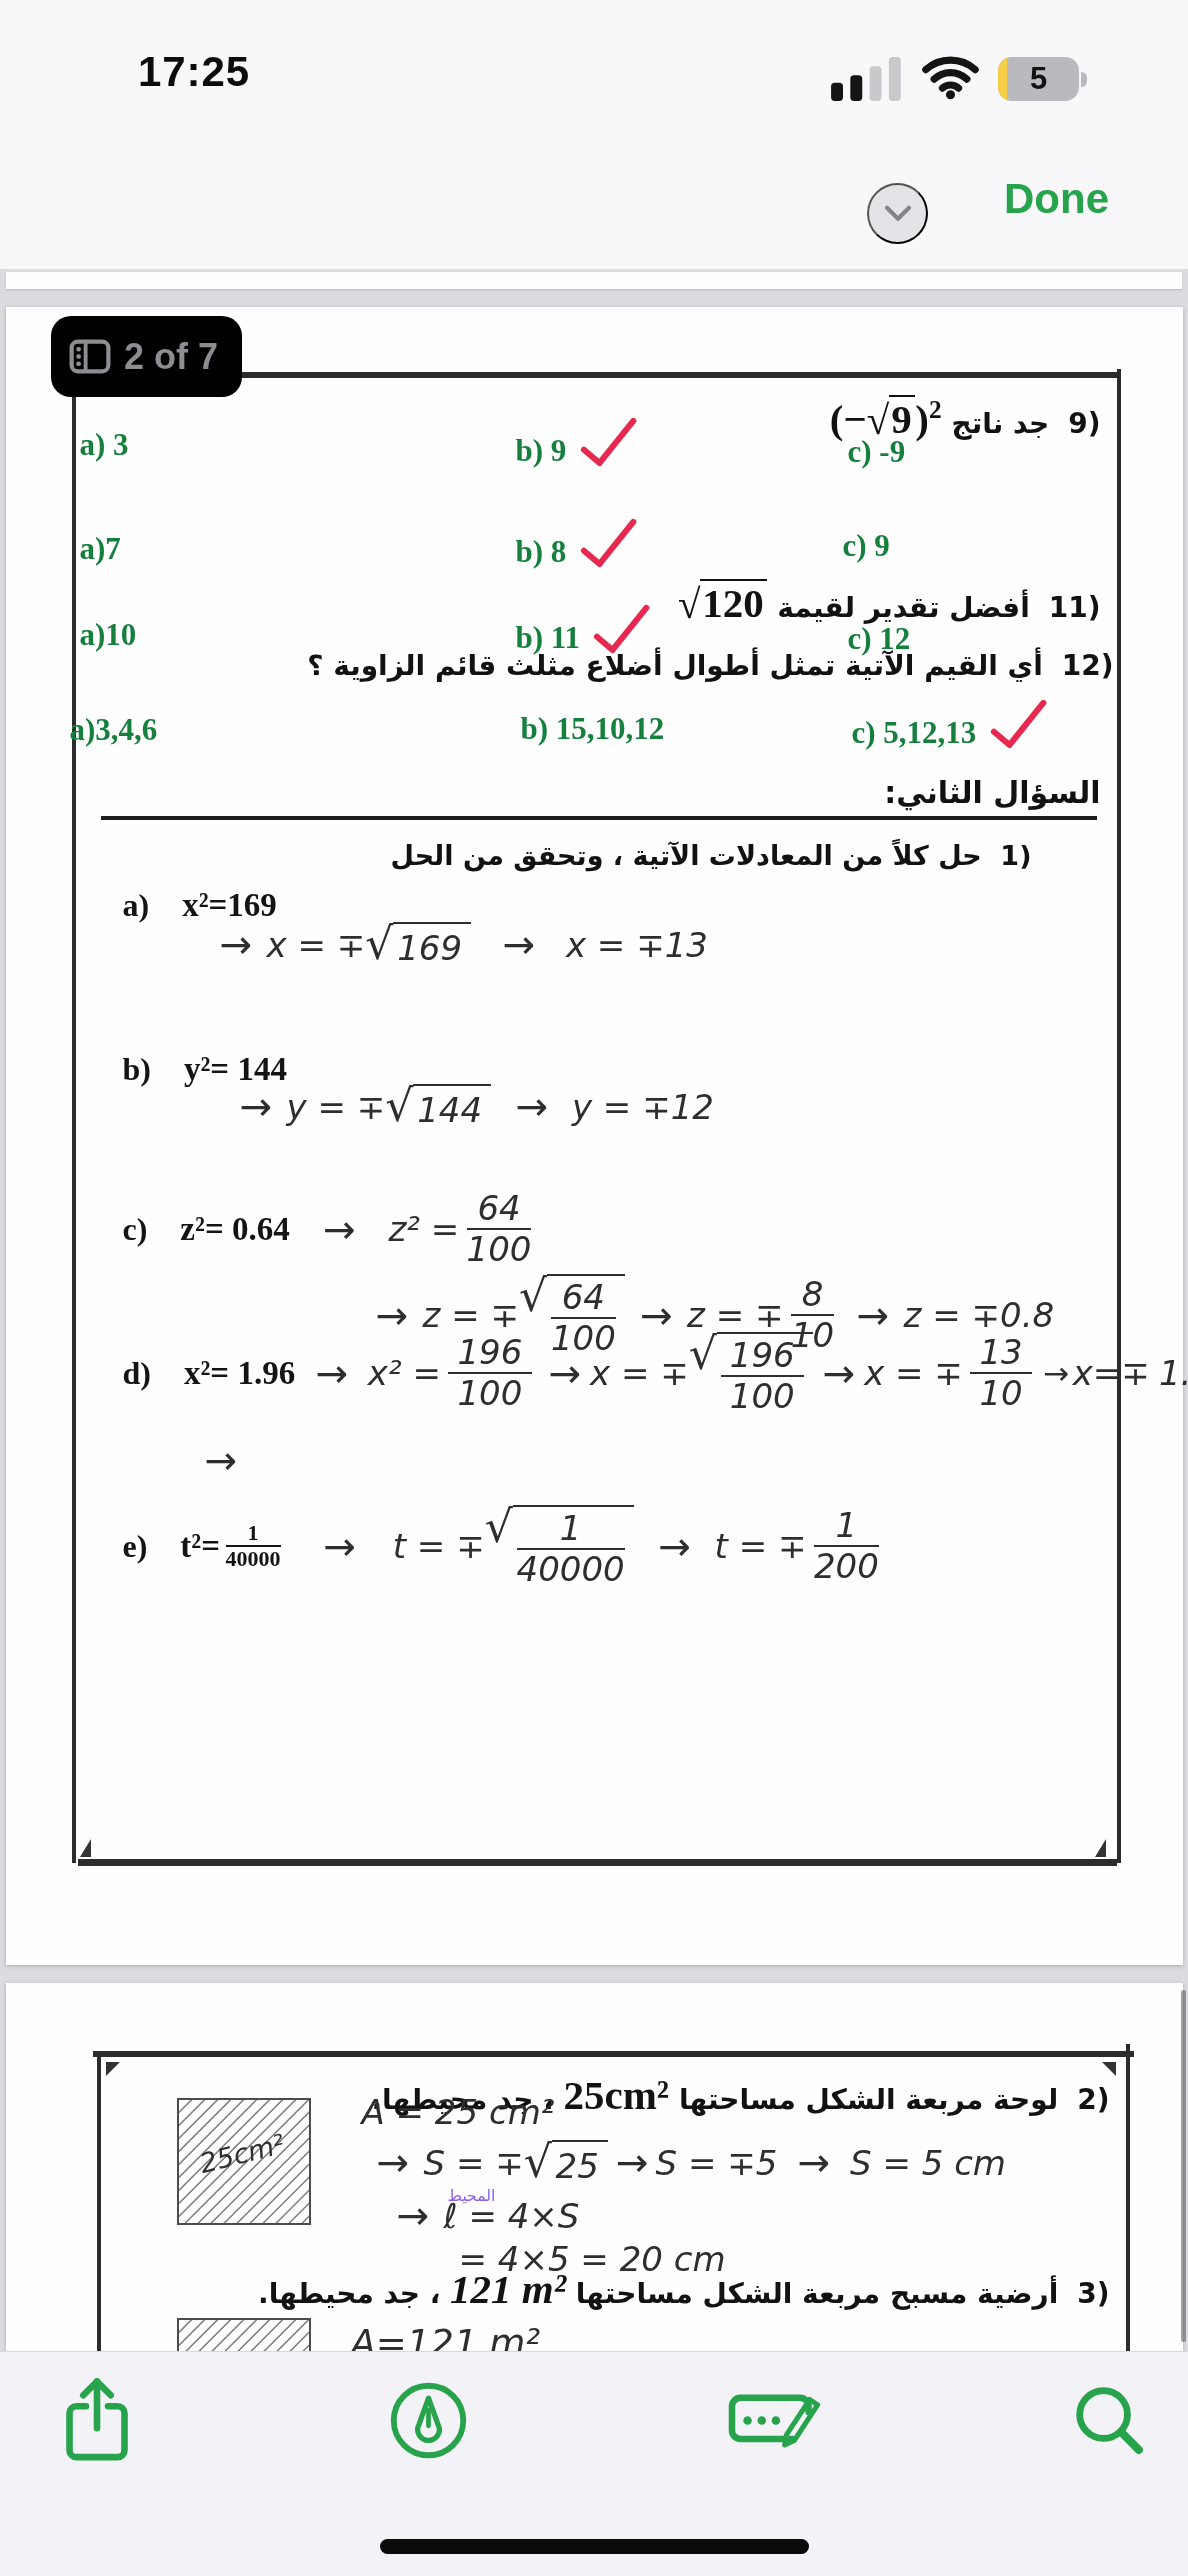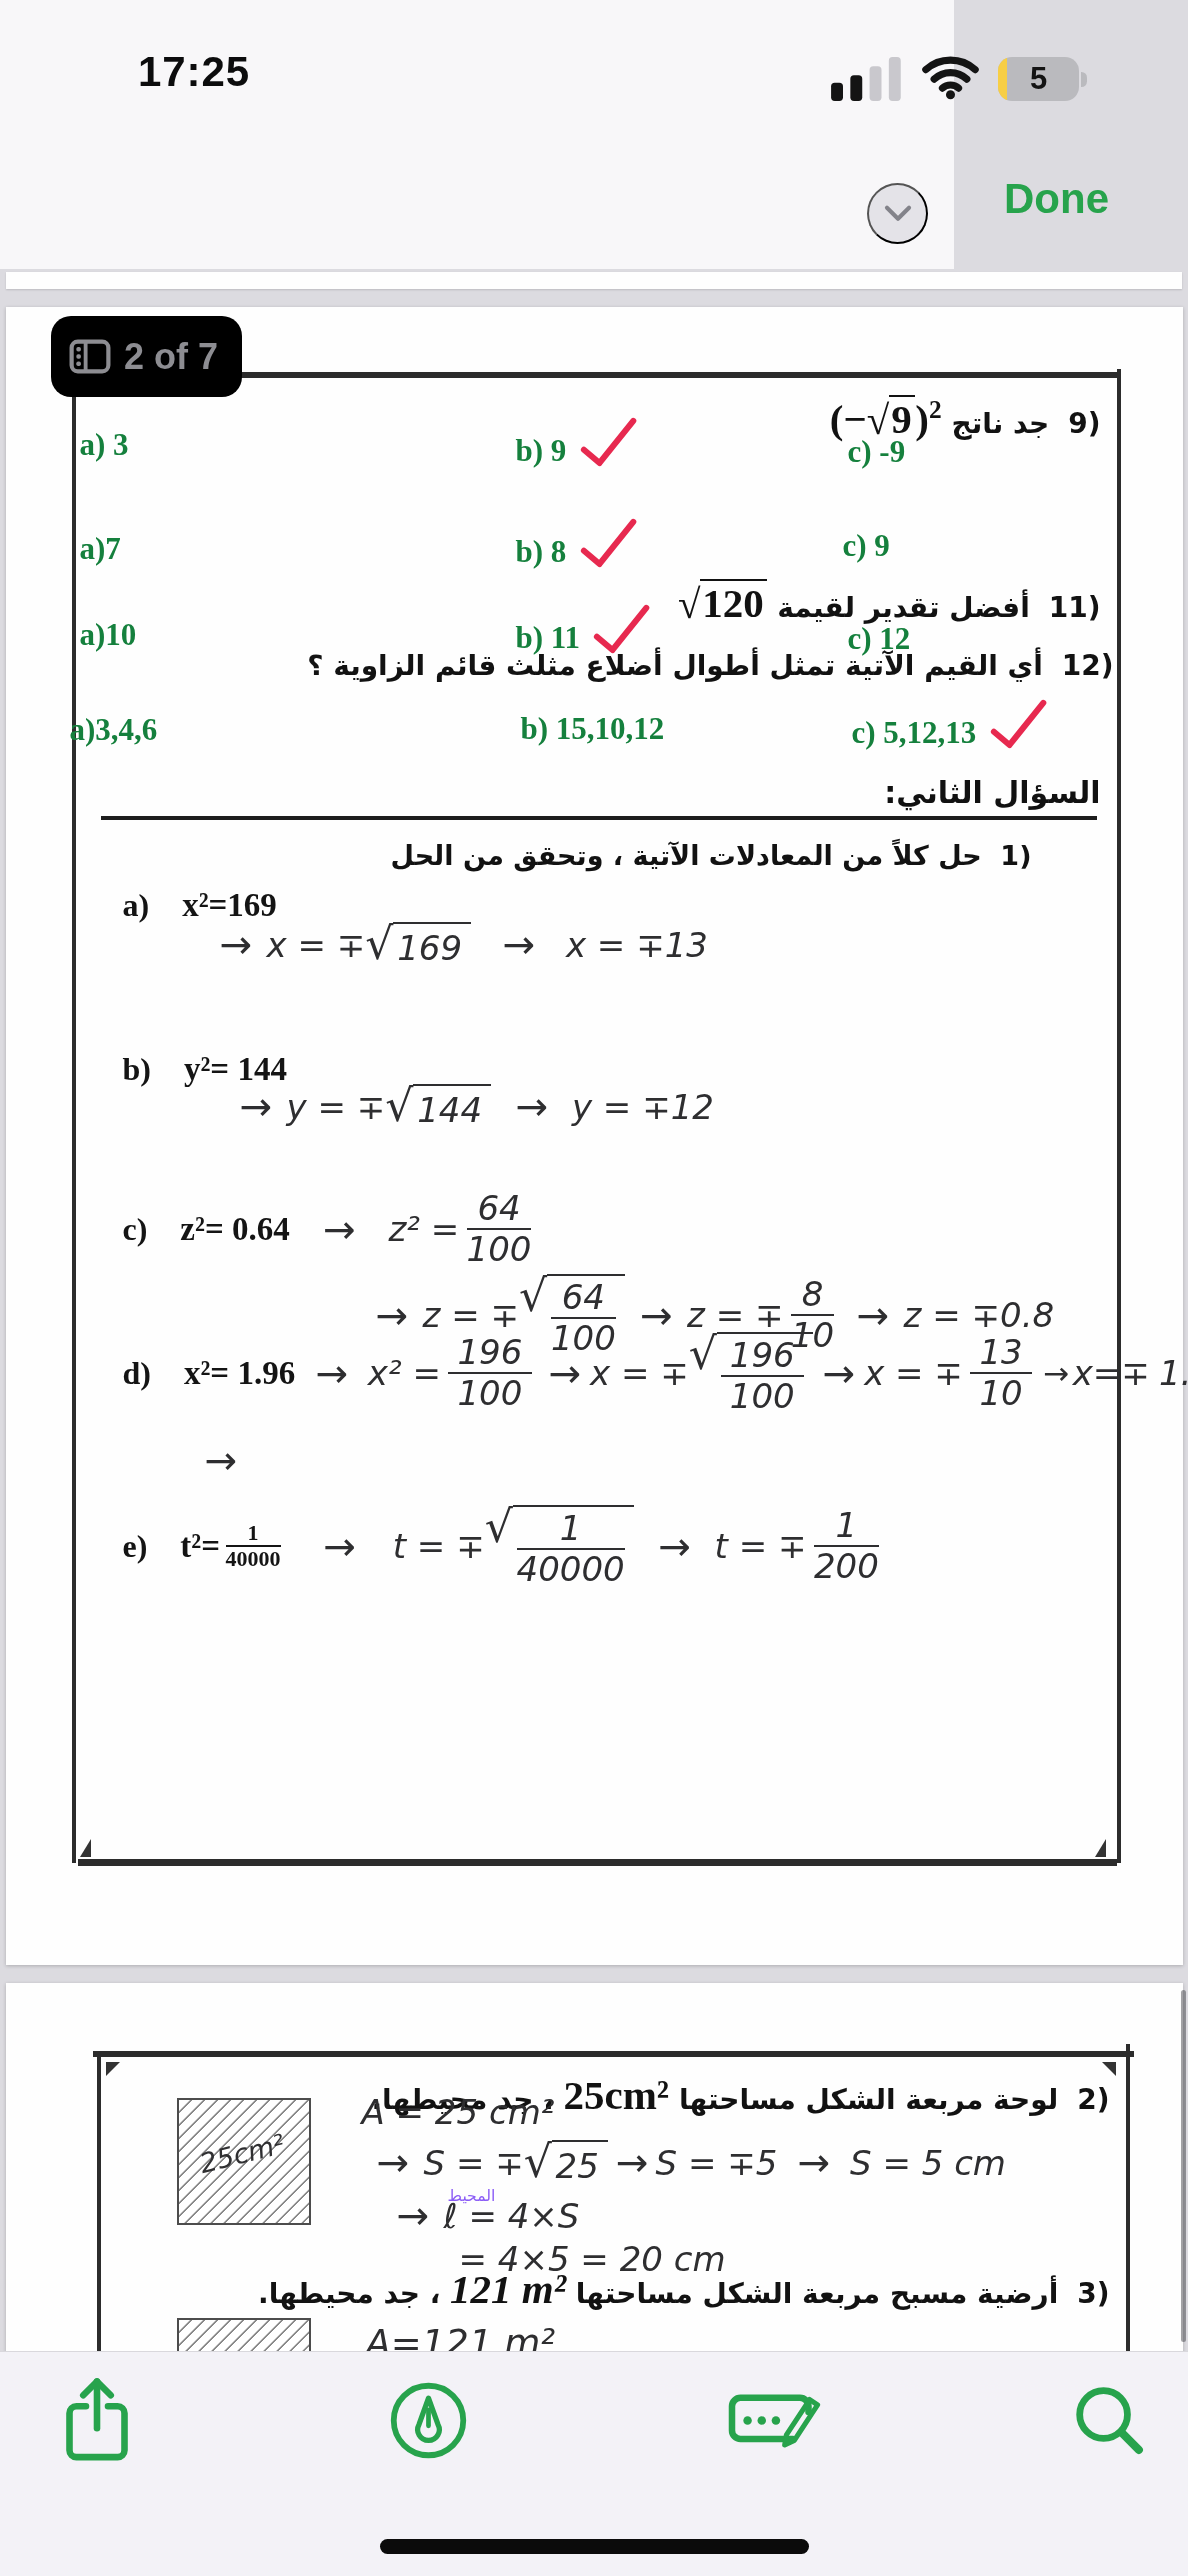--- a/index.html
+++ b/index.html
@@ -1,20 +1,20 @@
 <!DOCTYPE html>
 <html lang="en" style="font-size:14.7px"><head>
 <meta charset="utf-8">
 <style>
   html,body{margin:0;padding:0;}
   body{width:1188px;height:2576px;position:relative;overflow:hidden;background:#dcdbe0;
        font-family:"Liberation Sans",sans-serif;-webkit-font-smoothing:antialiased;}
 
   
-  .topbar{position:absolute;top:0;left:0;width:954px;height:269px;background:#f8f7f9;z-index:30;}
+  .topbar{position:absolute;top:0;left:0;width:1188px;height:269px;background:#f8f7f9;z-index:30;}
   .time{position:absolute;left:138px;top:48px;font-size:42px;font-weight:700;color:#0c0c0d;letter-spacing:0.9px;}
   .sigbars{position:absolute;left:831px;top:57px;width:79px;height:44px;}
   .wifi{position:absolute;left:922px;top:53px;width:57px;height:48px;}
   .battery{position:absolute;left:998px;top:57px;width:92px;height:44px;}
   .batt-body{position:absolute;left:0;top:0;width:81px;height:44px;border-radius:14px;background:#bababe;overflow:hidden;}
   .batt-yellow{position:absolute;left:0;top:0;width:9.2px;height:44px;background:#f7ce45;}
   .batt-num{position:absolute;left:0;top:0;width:81px;height:44px;display:flex;align-items:center;justify-content:center;
             font-size:31px;font-weight:800;color:#131313;}
   .batt-nub{position:absolute;left:83px;top:14.7px;width:6.4px;height:15.7px;border-radius:0 5.5px 5.5px 0;background:#bababe;}
   .navtitle{position:absolute;left:97px;top:171px;width:720px;direction:rtl;text-align:right;
@@ -353,21 +353,21 @@
   </div>
 
   <div class="ar-q" style="top:282px;right:73px;">
     <bdi dir="ltr" class="num">3)</bdi>
     <span>أرضية مسبح مربعة الشكل مساحتها</span>
     <bdi dir="ltr" class="math-serif" style="font-style:italic;">121 m²</bdi>
     <span>، جد محيطها.</span>
   </div>
 
   <div class="hatch" style="left:171px;top:335px;width:130px;height:74px;"></div>
-  <div class="hwrow hw" style="left:360px;top:339px;font-size:37px;justify-content:center;">
+  <div class="hwrow hw" style="left:345px;top:339px;font-size:37px;justify-content:center;">
     <span>A=121 m²</span>
   </div>
 </div>
 
 <div class="scrollbar"></div>
 
 <div class="toolbar">
   <button class="tool" style="left:53px;">
     <svg width="72" height="88" viewBox="0 0 26 32">
       <path d="M13 2 L13 19" stroke="#27a34c" stroke-width="2.4" stroke-linecap="round" fill="none"></path>

